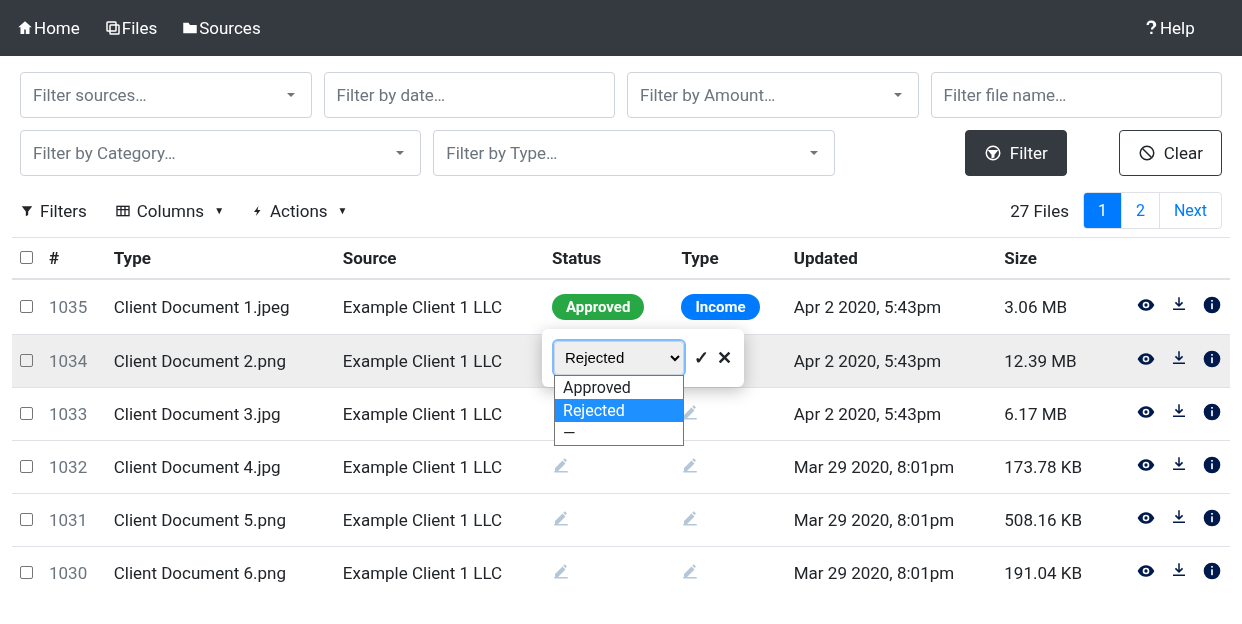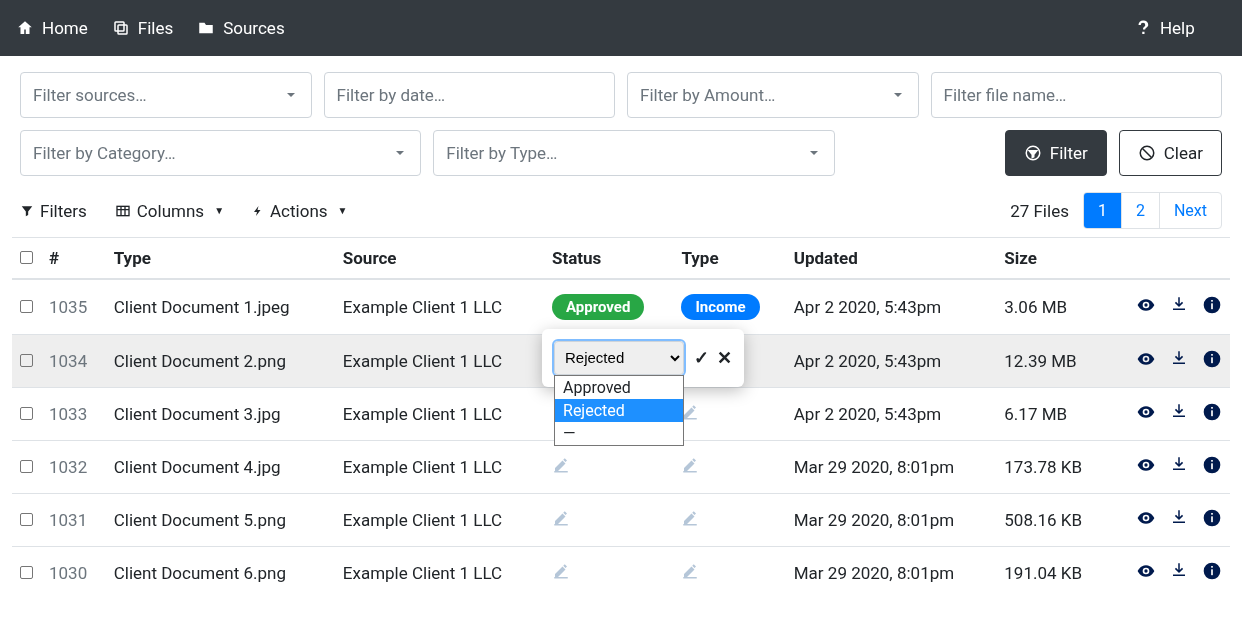--- a/index.html
+++ b/index.html
@@ -1,25 +1,25 @@
 <!DOCTYPE html>
 <html><head>
 <meta charset="utf-8">
 <style>
 * { box-sizing: border-box; margin: 0; padding: 0; }
 body { font-family: -apple-system, BlinkMacSystemFont, "Segoe UI", Roboto, "Helvetica Neue", Arial, sans-serif; font-size: 16px; color: #212529; width: 1242px; background: #fff; }
 .navbar { background: #343a40; color: #fff; height: 56px; display: flex; align-items: center; padding: 0 16px; }
 .nav-left { display: flex; gap: 24px; }
-.nav-link { display: flex; align-items: center; gap: 8px; color: #fff; cursor: pointer; font-size: 17px; }
+.nav-link { display: flex; align-items: center; gap: 0; color: #fff; cursor: pointer; font-size: 17px; }
 .nav-right { margin-left: auto; display: flex; gap: 24px; align-items: center; flex-direction: column; }
 .filters-section { padding: 16px 20px 8px 20px; display: flex; flex-wrap: wrap; gap: 12px; }
 .filter-row { display: flex; gap: 12px; width: 100%; }
 .filter-input { flex: 1; height: 46px; border: 1px solid #ced4da; border-radius: 4px; padding: 0 12px; font-size: 17px; color: #6c757d; background: #fff; display: flex; align-items: center; justify-content: space-between; cursor: pointer; }
 .filter-input.text { cursor: text; padding-left: 12px; }
-.btn { height: 46px; border-radius: 4px; padding: 0 18px; display: flex; align-items: center; gap: 8px; font-size: 17px; cursor: pointer; border: 1px solid #343a40; }
+.btn { height: 46px; border-radius: 4px; padding: 0 18px; display: flex; align-items: center; gap: 8px; font-size: 17px; cursor: pointer; border: 1px solid #343a40; margin-left: 40px; }
 .btn-dark { background: #343a40; color: #fff; }
 .btn-outline { background: #fff; color: #212529; }
 .toolbar { display: flex; align-items: center; padding: 8px 20px; gap: 28px; }
 .tool-link { display: flex; align-items: center; gap: 6px; cursor: pointer; font-size: 17px; }
 .toolbar-right { margin-left: auto; display: flex; align-items: center; gap: 14px; }
 .pagination { display: flex; border: 1px solid #dee2e6; border-radius: 4px; overflow: hidden; }
 .page-item { padding: 8px 14px; color: #007bff; cursor: pointer; border-right: 1px solid #dee2e6; }
 .page-item:last-child { border-right: none; }
 .page-item.active { background: #007bff; color: #fff; }
 .table { width: calc(100% - 24px); margin: 0 12px; border-collapse: collapse; }

